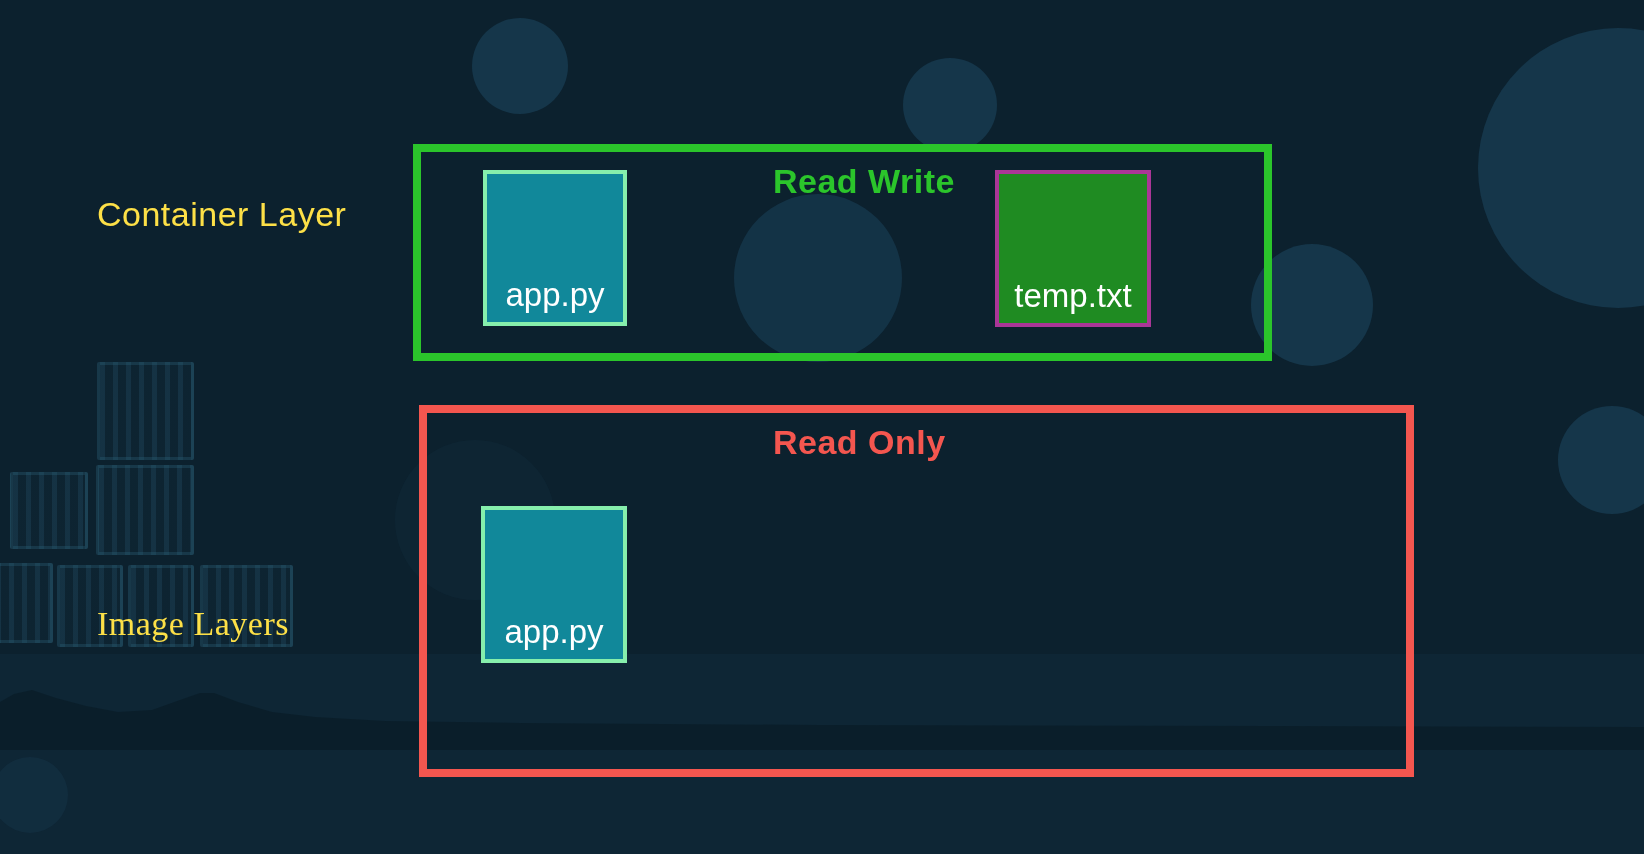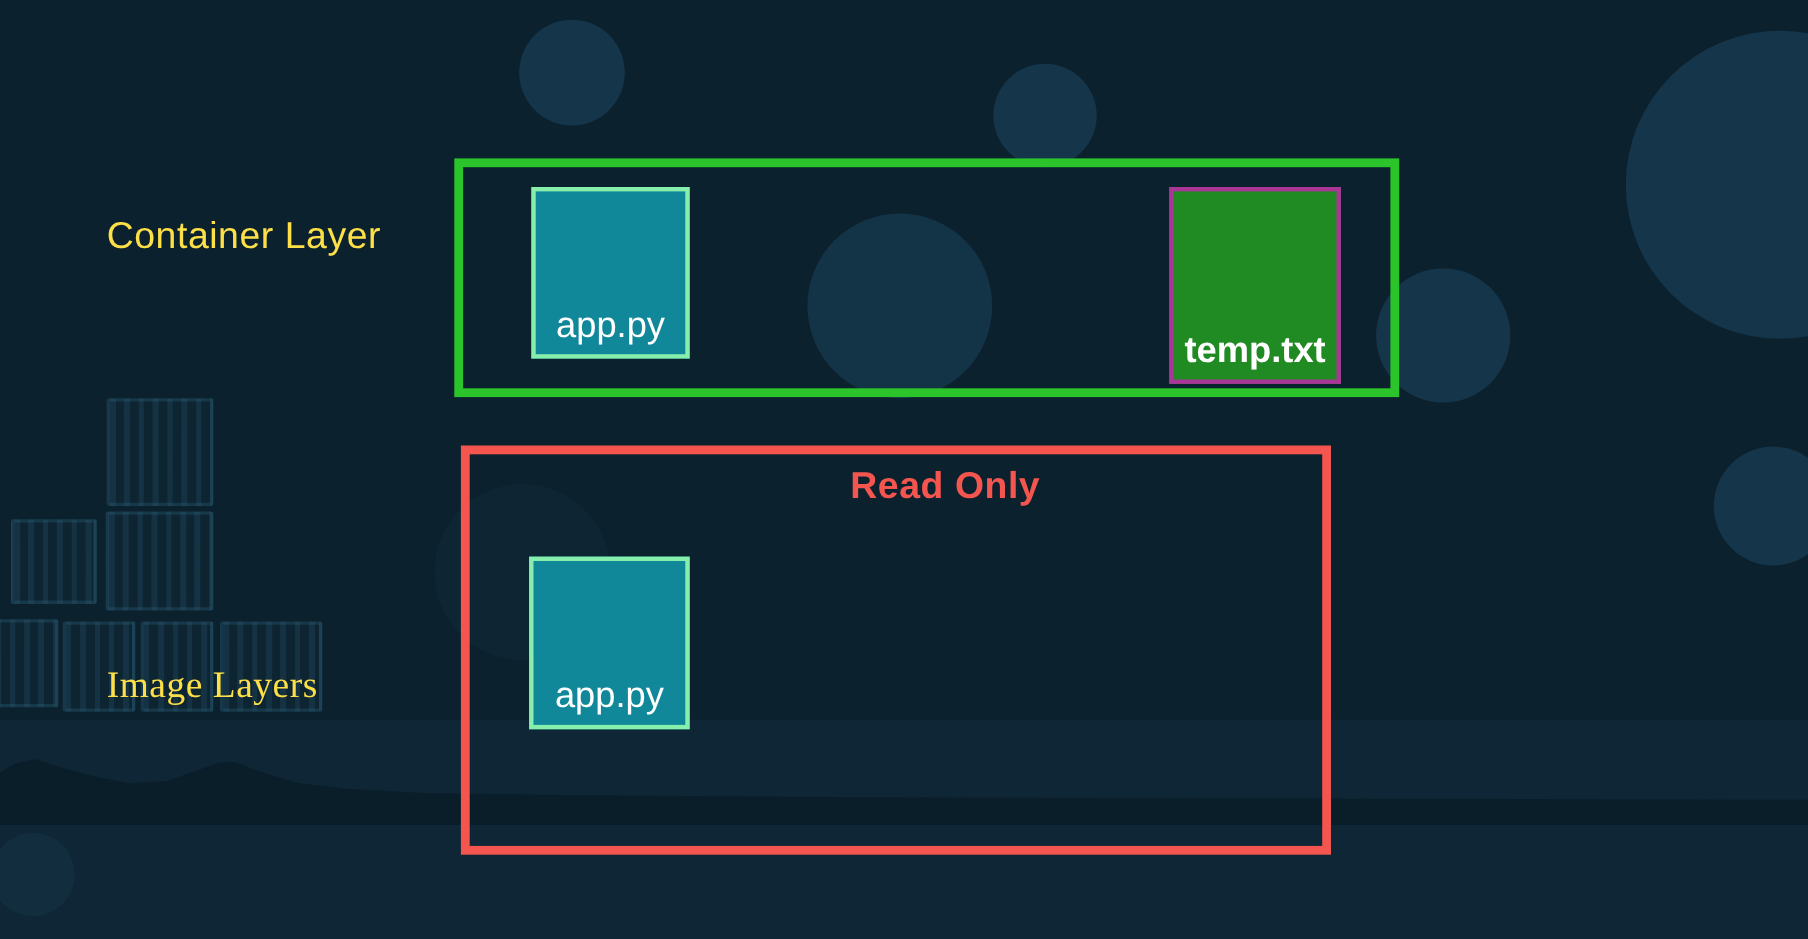--- a/index.html
+++ b/index.html
@@ -20,37 +20,37 @@
   }
   .waves{position:absolute;left:0;top:640px;width:1644px;height:214px;}
   
   .side-label{
     position:absolute;left:97px;font-size:34px;line-height:1.1;
     color:#fde047;letter-spacing:0.5px;white-space:nowrap;
   }
   
   .layer-box{position:absolute;box-sizing:border-box;background:transparent;}
   .layer-box.rw{left:413px;top:144px;width:859px;height:217px;border:8px solid #2bc52b;}
-  .layer-box.ro{left:419px;top:405px;width:791px;height:372px;border:8px solid #f4564f;padding-left:48px;}
+  .layer-box.ro{left:419px;top:405px;width:995px;height:372px;border:8px solid #f4564f;padding-left:48px;}
   .box-title{
     position:absolute;top:10px;font-size:34px;font-weight:bold;
     white-space:nowrap;letter-spacing:0.5px;
   }
   .rw .box-title{left:352px;color:#2bc52b;}
   .ro .box-title{left:346px;color:#f4564f;}
   
   .file{position:absolute;box-sizing:border-box;border:4px solid #86efac;}
   .file-fill-teal{background:#11889a;}
   .file-fill-green{background:#1f8b22;border-color:#aa3697;}
   .file-name{
     position:absolute;left:0;right:0;bottom:8px;text-align:center;
     font-size:33px;color:#ffffff;white-space:nowrap;
   }
   .rw .file-app{left:62px;top:18px;width:144px;height:156px;}
-  .rw .file-temp{left:642px;top:18px;width:156px;height:179px;font-weight:bold;}
+  .rw .file-temp{left:574px;top:18px;width:156px;height:157px;}
   .ro .file-app{left:54px;top:93px;width:146px;height:157px;}
 </style>
 </head>
 <body>
 
 <div class="stage">
 
   <div class="bubble" style="left:472px;top:18px;width:96px;height:96px;"></div>
   <div class="bubble" style="left:903px;top:58px;width:94px;height:94px;"></div>
   <div class="bubble" style="left:734px;top:194px;width:168px;height:168px;opacity:0.85;"></div>
@@ -72,20 +72,21 @@
 
   <svg class="waves" viewBox="0 0 1644 214">
     <rect x="0" y="14" width="1644" height="200" fill="#143246" opacity="0.30"></rect>
     <path d="M0,62 L14,54 L32,50 L56,58 L86,66 L118,72 L152,70 L180,60 L200,53 L214,53 L238,62 L272,72 L315,77 L385,81 L520,83 L820,85 L1644,87 L1644,110 L0,110 Z" fill="#0a1c27" opacity="0.75"></path>
   </svg>
 
   <div class="side-label" style="top:196px;">Container Layer</div>
   <div class="side-label" style="top:605px;font-family:Liberation Serif, serif;">Image Layers</div>
 
   <div class="layer-box rw">
+    <div class="box-title">Read Write</div>
     <div class="file file-app file-fill-teal">
       <span class="file-name">app.py</span>
     </div>
     <div class="file file-temp file-fill-green">
       <span class="file-name">temp.txt</span>
     </div>
   </div>
 
   <div class="layer-box ro">
     <div class="box-title">Read Only</div>

